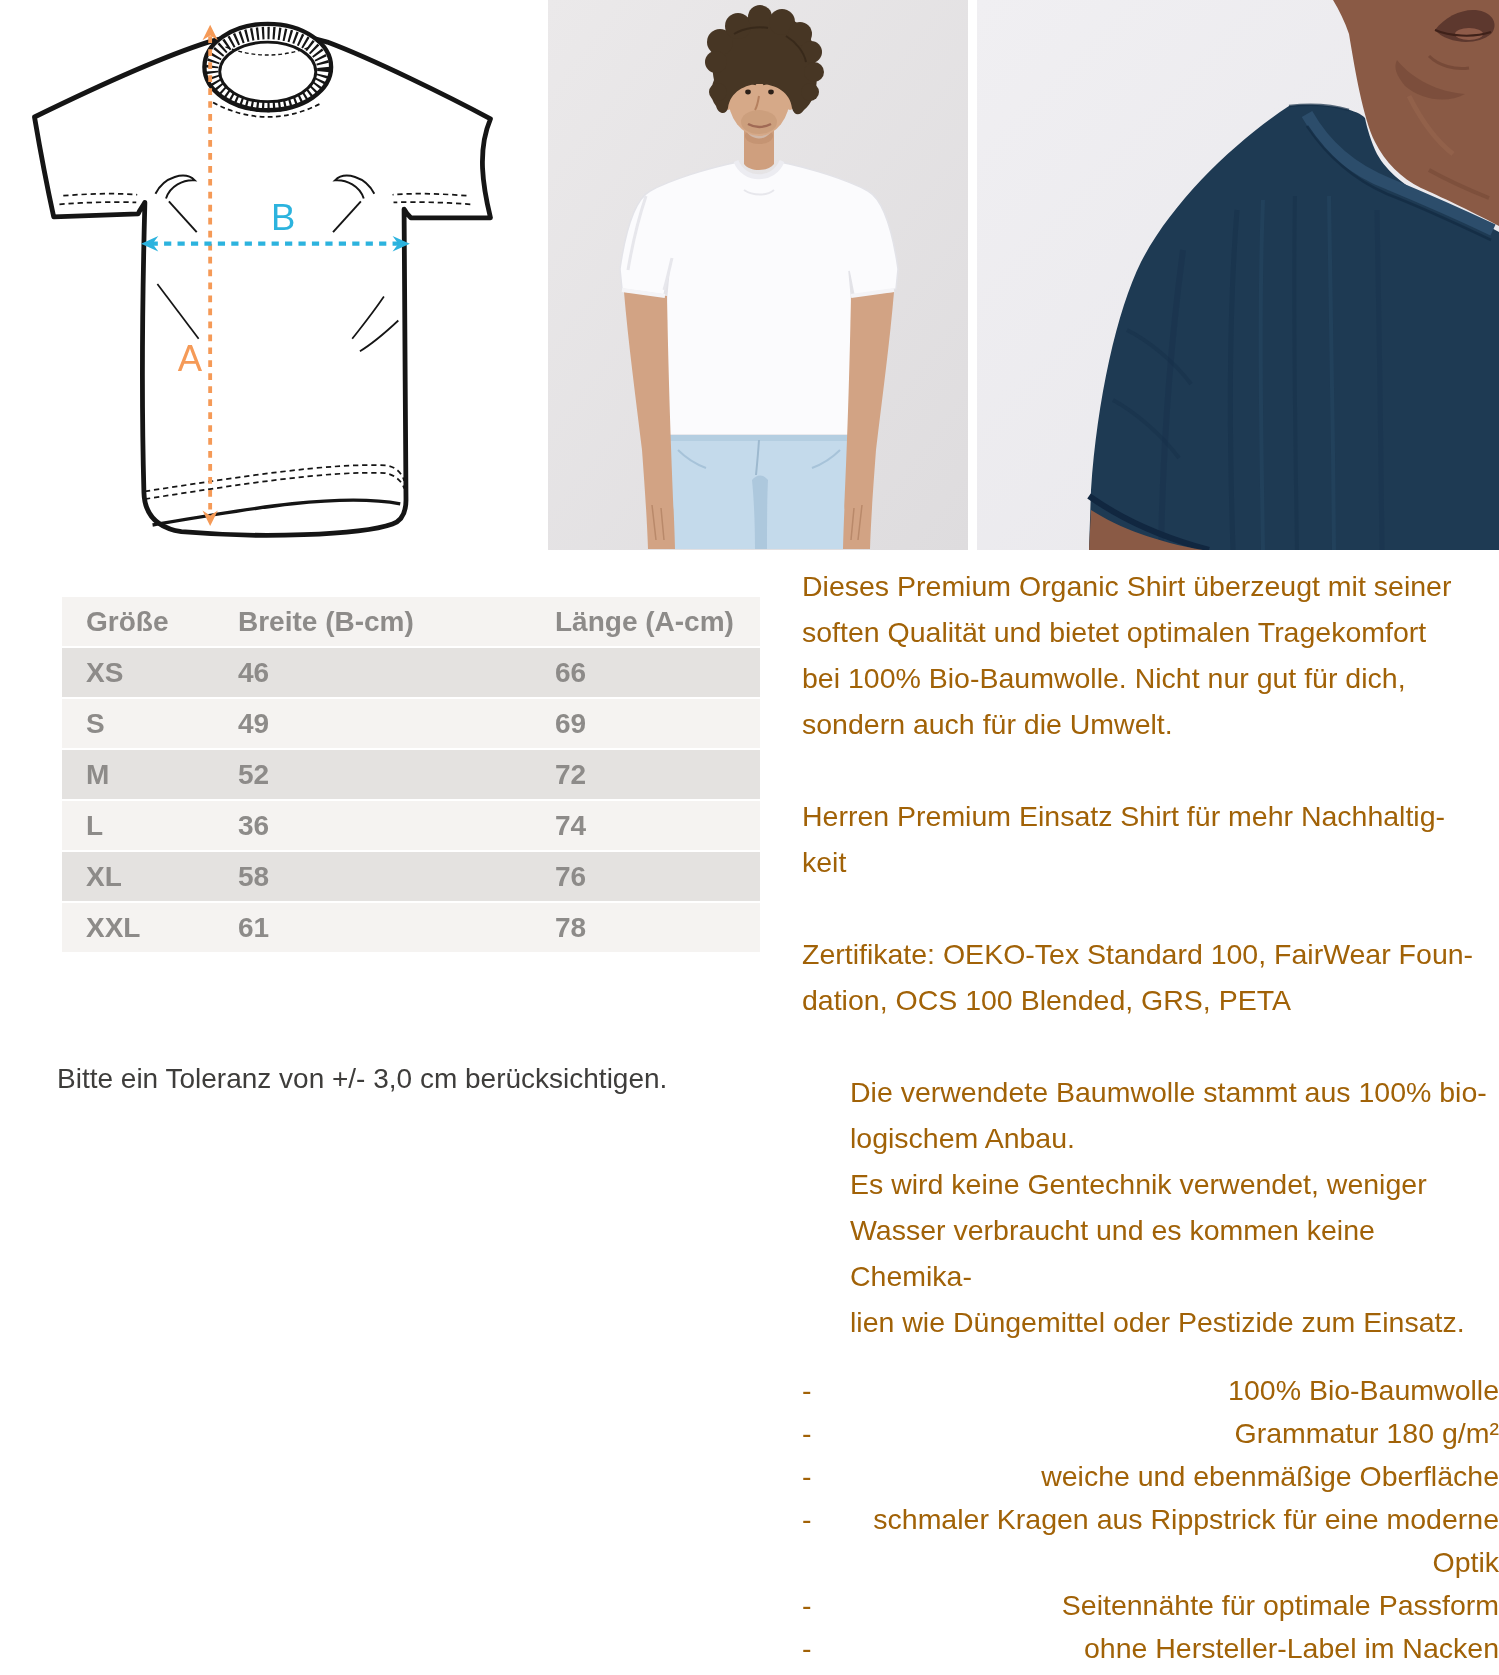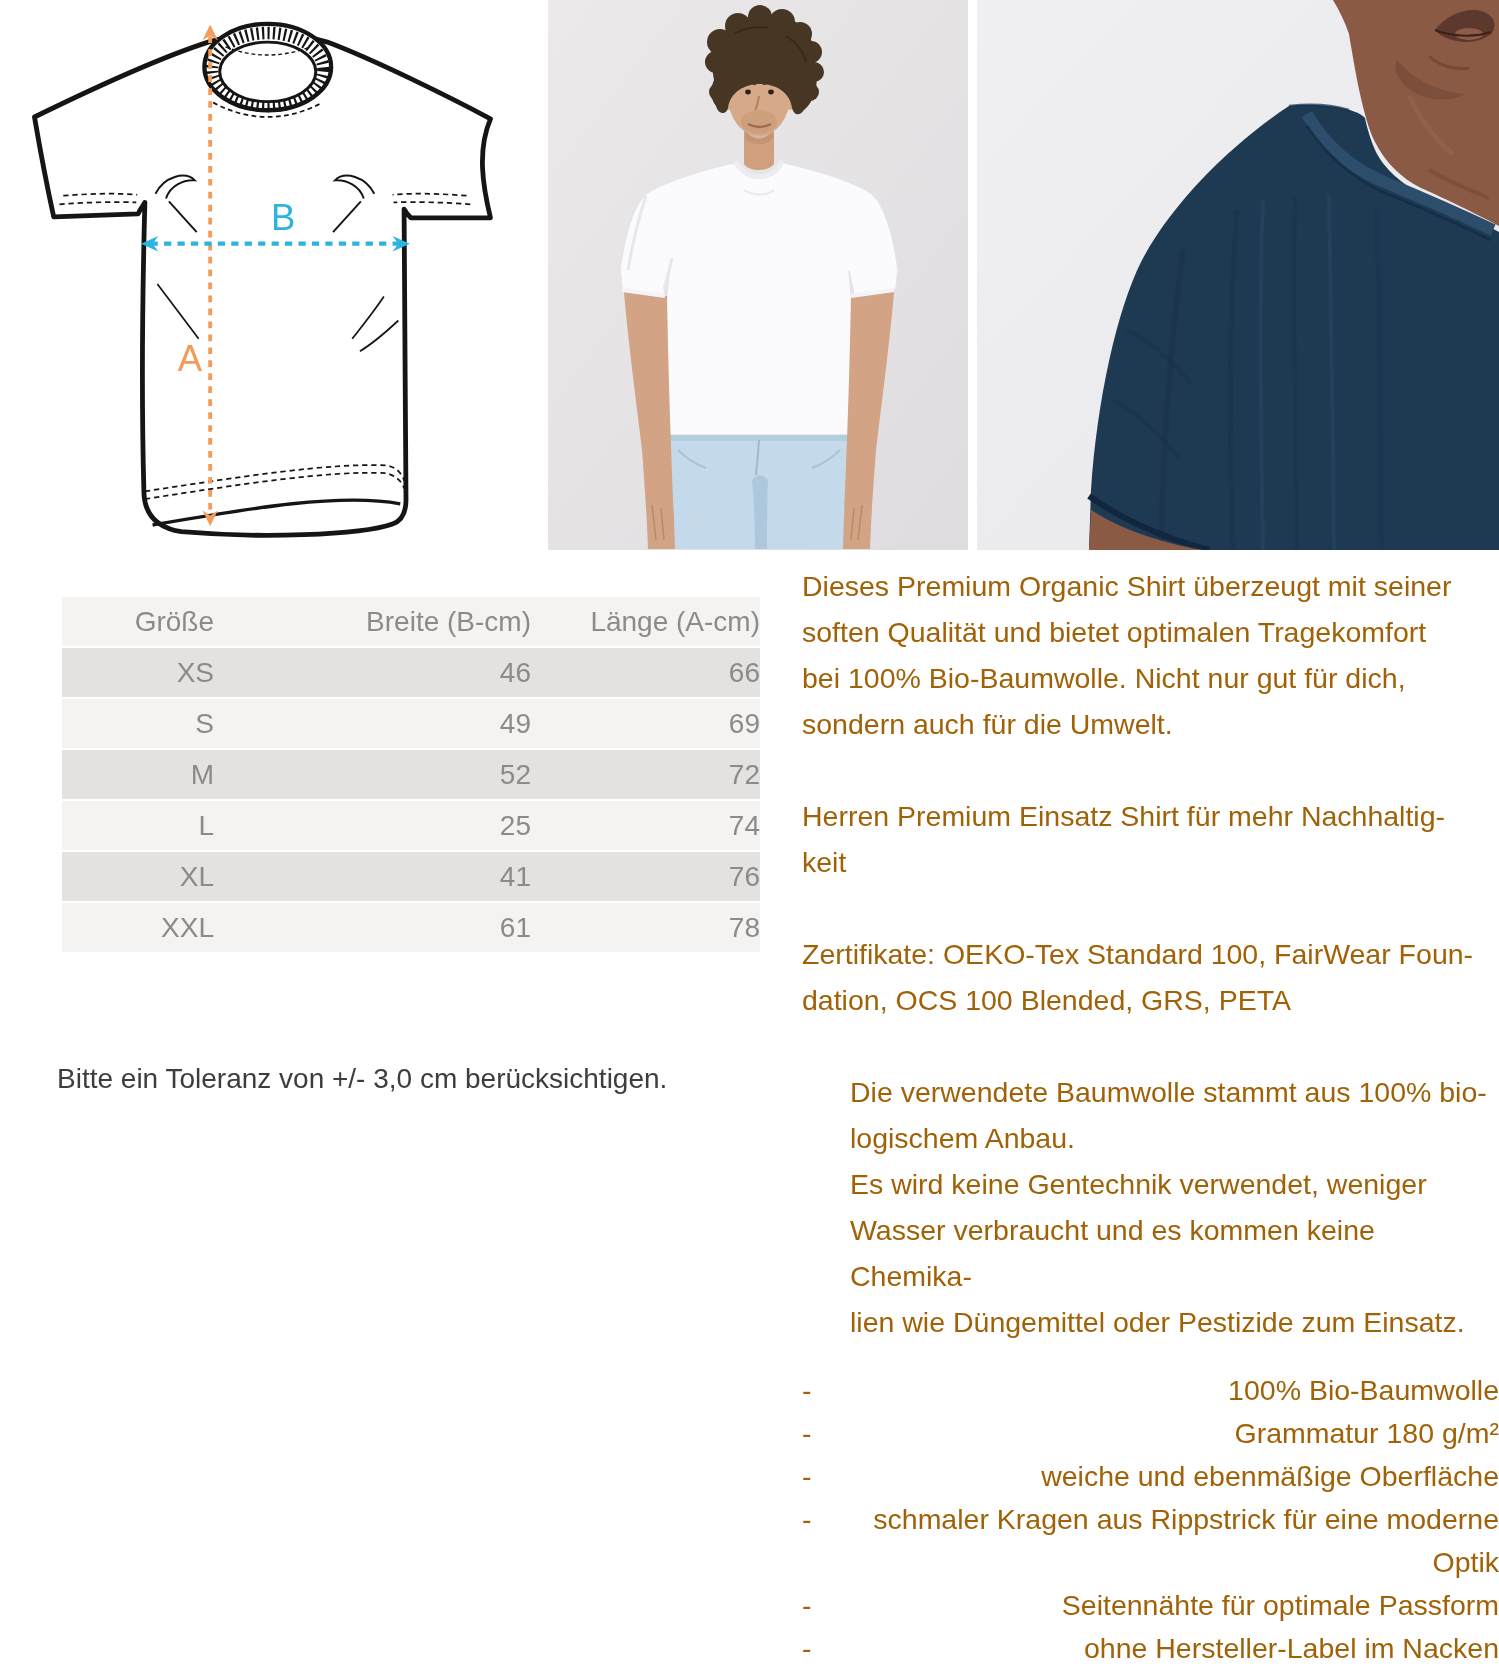--- a/index.html
+++ b/index.html
@@ -8,22 +8,22 @@
 
   
   .diagram{position:absolute;left:22px;top:0;width:480px;height:545px;}
   .photo-model{position:absolute;left:548px;top:0;width:420px;height:550px;}
   .photo-detail{position:absolute;left:977px;top:0;width:522px;height:550px;}
   .diagram svg,.photo-model svg,.photo-detail svg{display:block;width:100%;height:100%;}
 
   
   .size-table{position:absolute;left:62px;top:595px;width:698px;
               border-collapse:separate;border-spacing:0 2px;table-layout:fixed;}
-  .size-table th,.size-table td{height:49px;padding:0 0 0 24px;text-align:right;
-              vertical-align:middle;font-size:28px;font-weight:400;color:#8d8b89;}
+  .size-table th,.size-table td{height:49px;padding:0 0 0 24px;text-align:left;
+              vertical-align:middle;font-size:28px;font-weight:700;color:#8d8b89;}
   .size-table thead tr{background:#f5f3f1;}
   .size-table tbody tr:nth-child(odd){background:#e4e2e0;}
   .size-table tbody tr:nth-child(even){background:#f5f3f1;}
 
   .tolerance{position:absolute;left:57px;top:1062px;margin:0;font-size:28px;
              line-height:34px;color:#3e3d3b;text-align:right;}
 
   
   .desc{position:absolute;left:802px;top:563px;width:697px;color:#a16207;}
   .para{margin:0 0 46px;font-size:28.5px;line-height:46px;white-space:pre-line;}
@@ -208,26 +208,26 @@
           <td>49</td>
           <td>69</td>
         </tr>
         <tr>
           <td>M</td>
           <td>52</td>
           <td>72</td>
         </tr>
         <tr>
           <td>L</td>
-          <td>25</td>
+          <td>36</td>
           <td>74</td>
         </tr>
         <tr>
           <td>XL</td>
-          <td>41</td>
+          <td>58</td>
           <td>76</td>
         </tr>
         <tr>
           <td>XXL</td>
           <td>61</td>
           <td>78</td>
         </tr>
       </tbody>
   </table>
 

